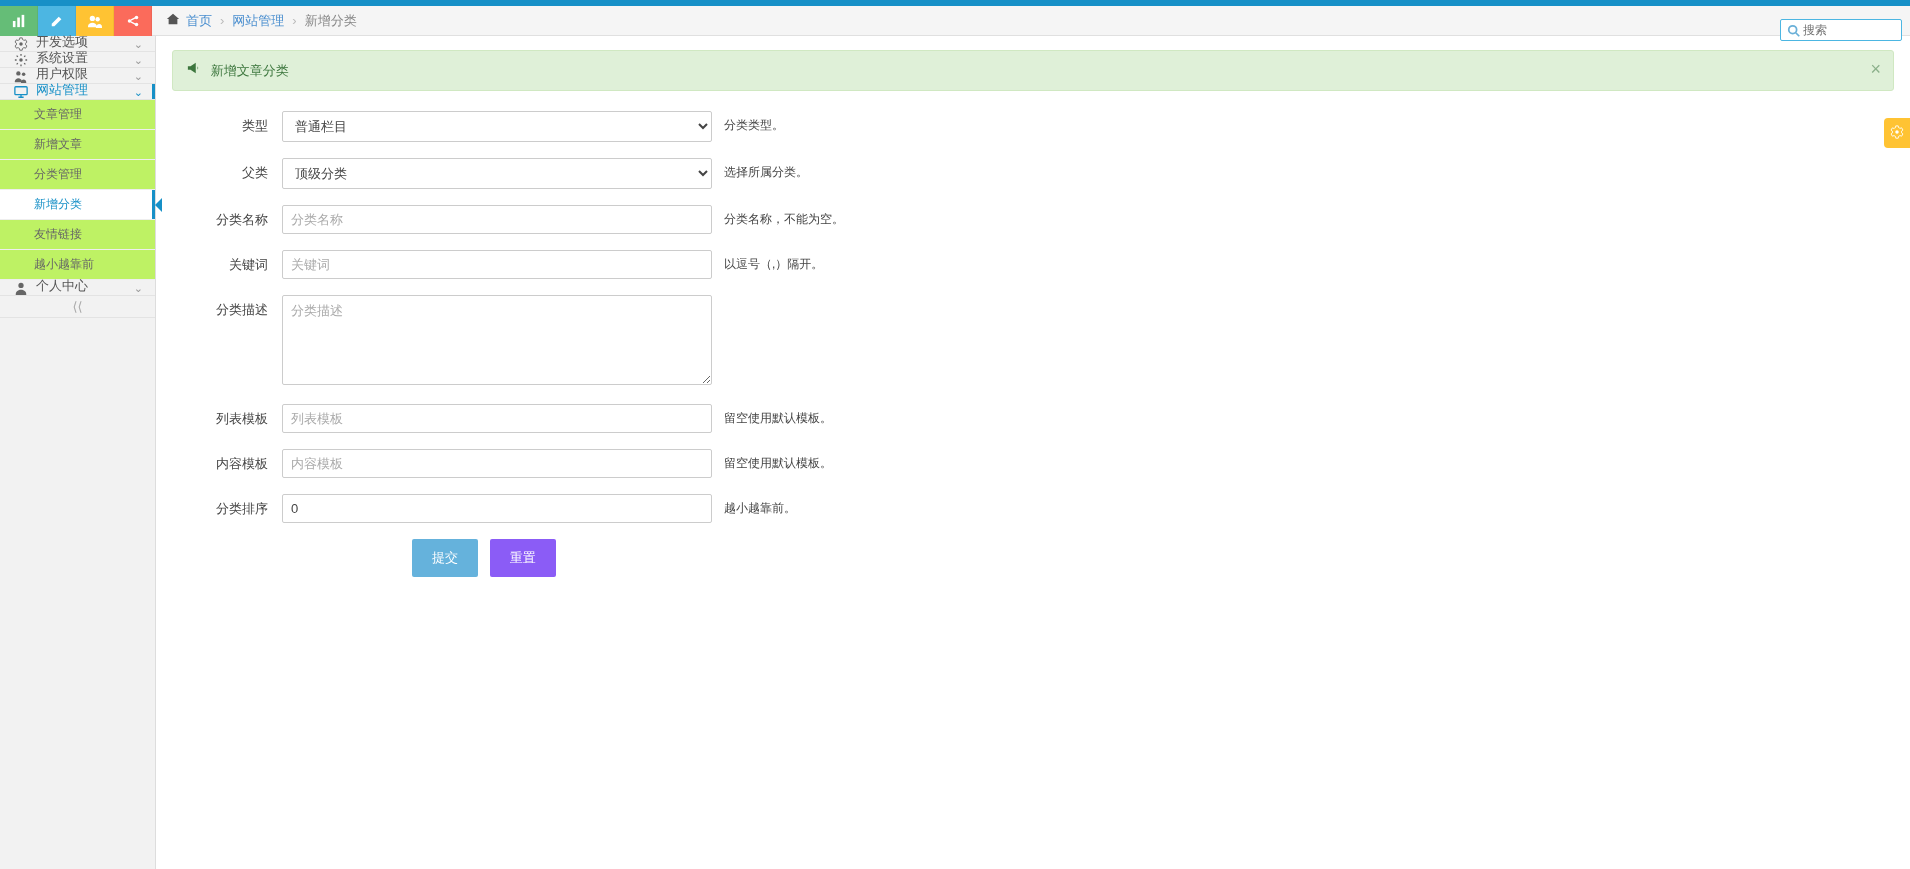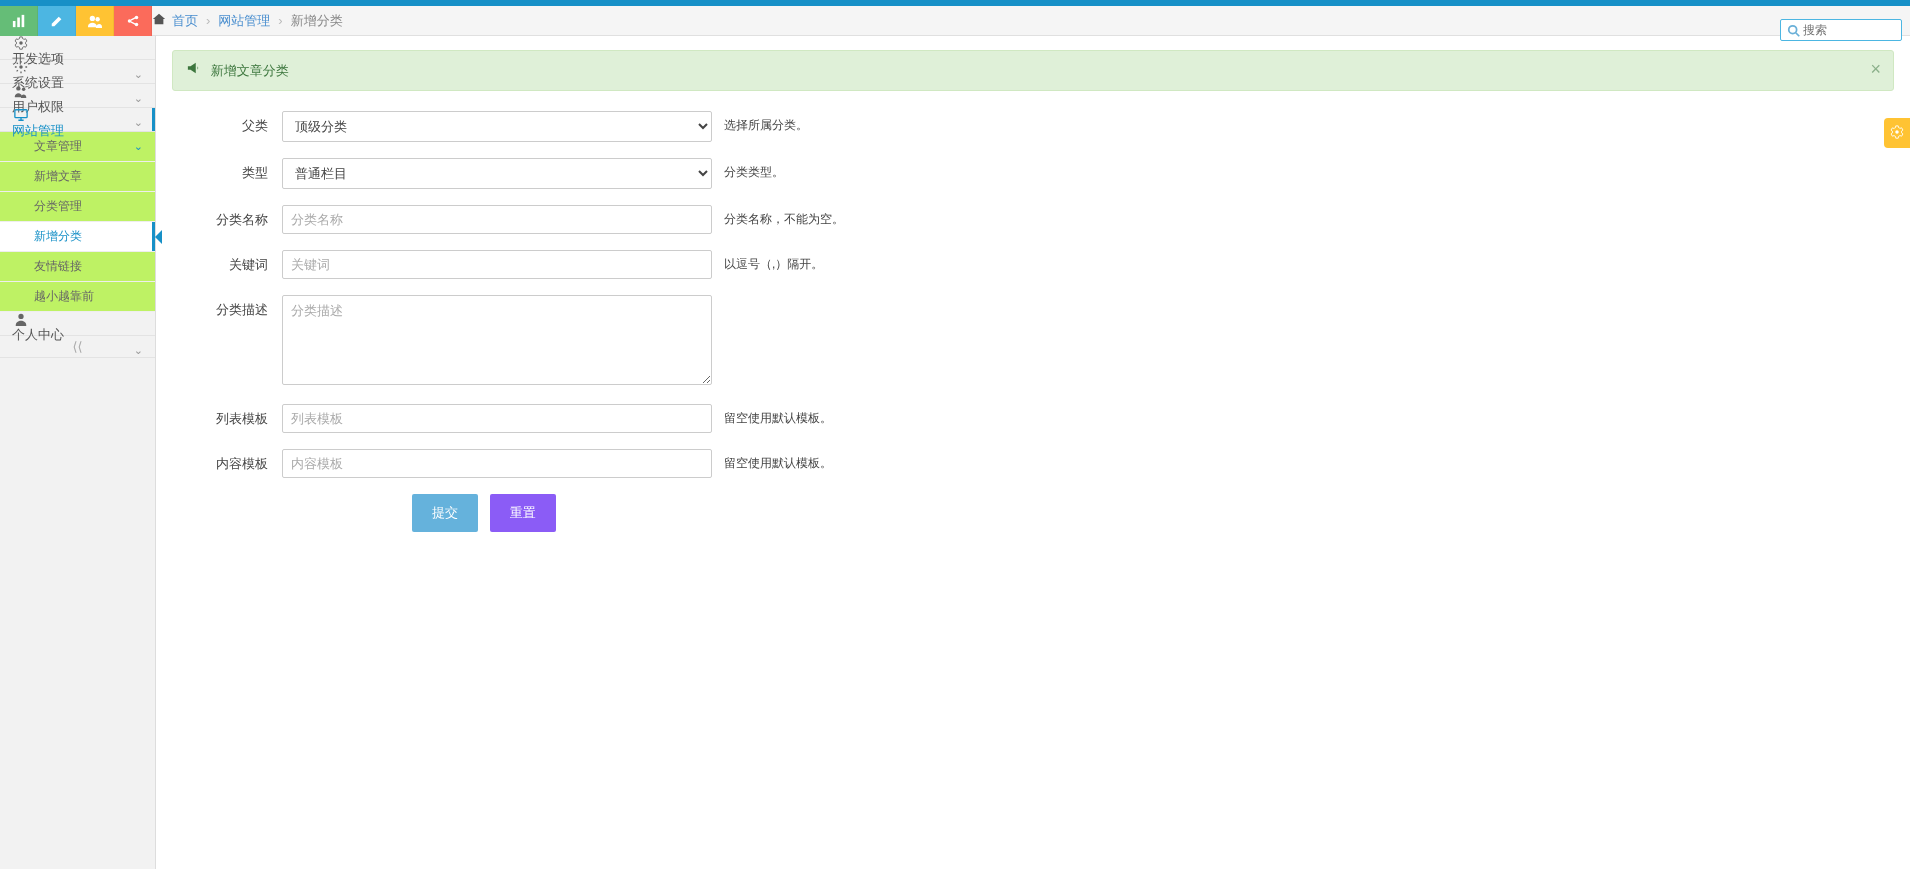--- a/index.html
+++ b/index.html
@@ -10,35 +10,35 @@
 
 
 .header { display: flex; align-items: center; height: 30px; background: #f5f5f5; border-bottom: 1px solid #e0e0e0; position: relative; }
 .header-btns { display: flex; }
 .hbtn { width: 38px; height: 30px; display: flex; align-items: center; justify-content: center; color: #fff; cursor: pointer; border-right: 1px solid rgba(0,0,0,0.05); }
 .hbtn.green { background: #65bd77; }
 .hbtn.blue  { background: #4cb6e2; }
 .hbtn.orange{ background: #ffc333; }
 .hbtn.red   { background: #fb6b5b; }
 
-.breadcrumb { display: flex; align-items: center; padding-left: 0; color: #888; font-size: 13px; }
+.breadcrumb { display: flex; align-items: center; padding-left: 14px; color: #888; font-size: 13px; }
 .breadcrumb a { color: #4b8fcf; text-decoration: none; }
 .breadcrumb .sep { margin: 0 8px; color: #bbb; }
 .breadcrumb .home-icon { color: #555; margin-right: 6px; }
 
 .search-wrap { position: absolute; right: 8px; top: 13px; }
 .search-wrap .si { position: absolute; left: 7px; top: 5px; color: #6ab0d8; font-size: 12px; }
 .search-input { width: 122px; height: 22px; padding: 2px 6px 2px 22px; border: 1px solid #4cb6e2; border-radius: 2px; font-size: 12px; outline: none; }
 
 
 .layout { display: flex; height: calc(100vh - 36px); }
 
 
 .sidebar { width: 156px; background: #f2f2f2; border-right: 1px solid #ddd; position: relative; }
-.side-item { display: flex; align-items: flex-start; height: 24px; padding: 0 12px; border-bottom: 1px solid #e3e3e3; color: #555; cursor: pointer; position: relative; flex-direction: column; }
+.side-item { display: flex; align-items: flex-end; height: 16px; padding: 0 12px; border-bottom: 1px solid #e3e3e3; color: #555; cursor: pointer; position: relative; }
 .side-item .mi { width: 18px; display: inline-flex; justify-content: center; margin-right: 6px; color: #666; font-size: 13px; }
 .side-item.active { color: #1790c7; }
 .side-item.active::after { content:""; position:absolute; right:0; top:0; bottom:0; width:3px; background:#1790c7; }
 .side-chevron { margin-left: auto; color: #999; font-size: 11px; }
 .submenu { background: #bef264; }
 .sub-item { height: 30px; display: flex; align-items: center; padding-left: 34px; border-bottom: 1px solid #eee; color: #666; cursor: pointer; font-size: 12px; position: relative; }
 .sub-item.active { background: #fff; color: #1790c7; }
 .sub-item.active::before { content:""; position:absolute; right:-7px; top:50%; transform:translateY(-50%); width:0; height:0; border-top:7px solid transparent; border-bottom:7px solid transparent; border-right:7px solid #1790c7; }
 .sub-item.active::after { content:""; position:absolute; right:0; top:0; bottom:0; width:3px; background:#1790c7; }
 
@@ -234,40 +234,40 @@
             <path d="M1 6h3l6-4v12l-6-4H1V6zm11 0a3 3 0 010 4" fill="currentColor"></path>
           </svg>
       </span>
       <span>新增文章分类</span>
       <span class="close">×</span>
     </div>
 
     <div class="form">
 
       <div class="frow">
+        <div class="flabel">类型</div>
+        <div class="fcontrol">
+          <select class="form-input">
+            <option>普通栏目</option>
+          </select>
+        </div>
+        <div class="fhelp">分类类型。</div>
+      </div>
+
+      <div class="frow">
         <div class="flabel">父类</div>
         <div class="fcontrol">
           <select class="form-input">
             <option>顶级分类</option>
           </select>
         </div>
         <div class="fhelp">选择所属分类。</div>
       </div>
 
       <div class="frow">
-        <div class="flabel">类型</div>
-        <div class="fcontrol">
-          <select class="form-input">
-            <option>普通栏目</option>
-          </select>
-        </div>
-        <div class="fhelp">分类类型。</div>
-      </div>
-
-      <div class="frow">
         <div class="flabel">分类名称</div>
         <div class="fcontrol">
           <input class="form-input" placeholder="分类名称" style="">
         </div>
         <div class="fhelp">分类名称，不能为空。</div>
       </div>
 
       <div class="frow">
         <div class="flabel">关键词</div>
         <div class="fcontrol">
@@ -293,20 +293,27 @@
       </div>
 
       <div class="frow">
         <div class="flabel">内容模板</div>
         <div class="fcontrol">
           <input class="form-input" placeholder="内容模板" style="">
         </div>
         <div class="fhelp">留空使用默认模板。</div>
       </div>
 
+      <div class="frow">
+        <div class="flabel">分类排序</div>
+        <div class="fcontrol">
+          <input class="form-input" value="0" style="">
+        </div>
+        <div class="fhelp">越小越靠前。</div>
+      </div>
 
       <div class="btnrow">
         <button class="btn btn-primary">提交</button>
         <button class="btn btn-default">重置</button>
       </div>
 
     </div>
   </div>
 </div>
 

